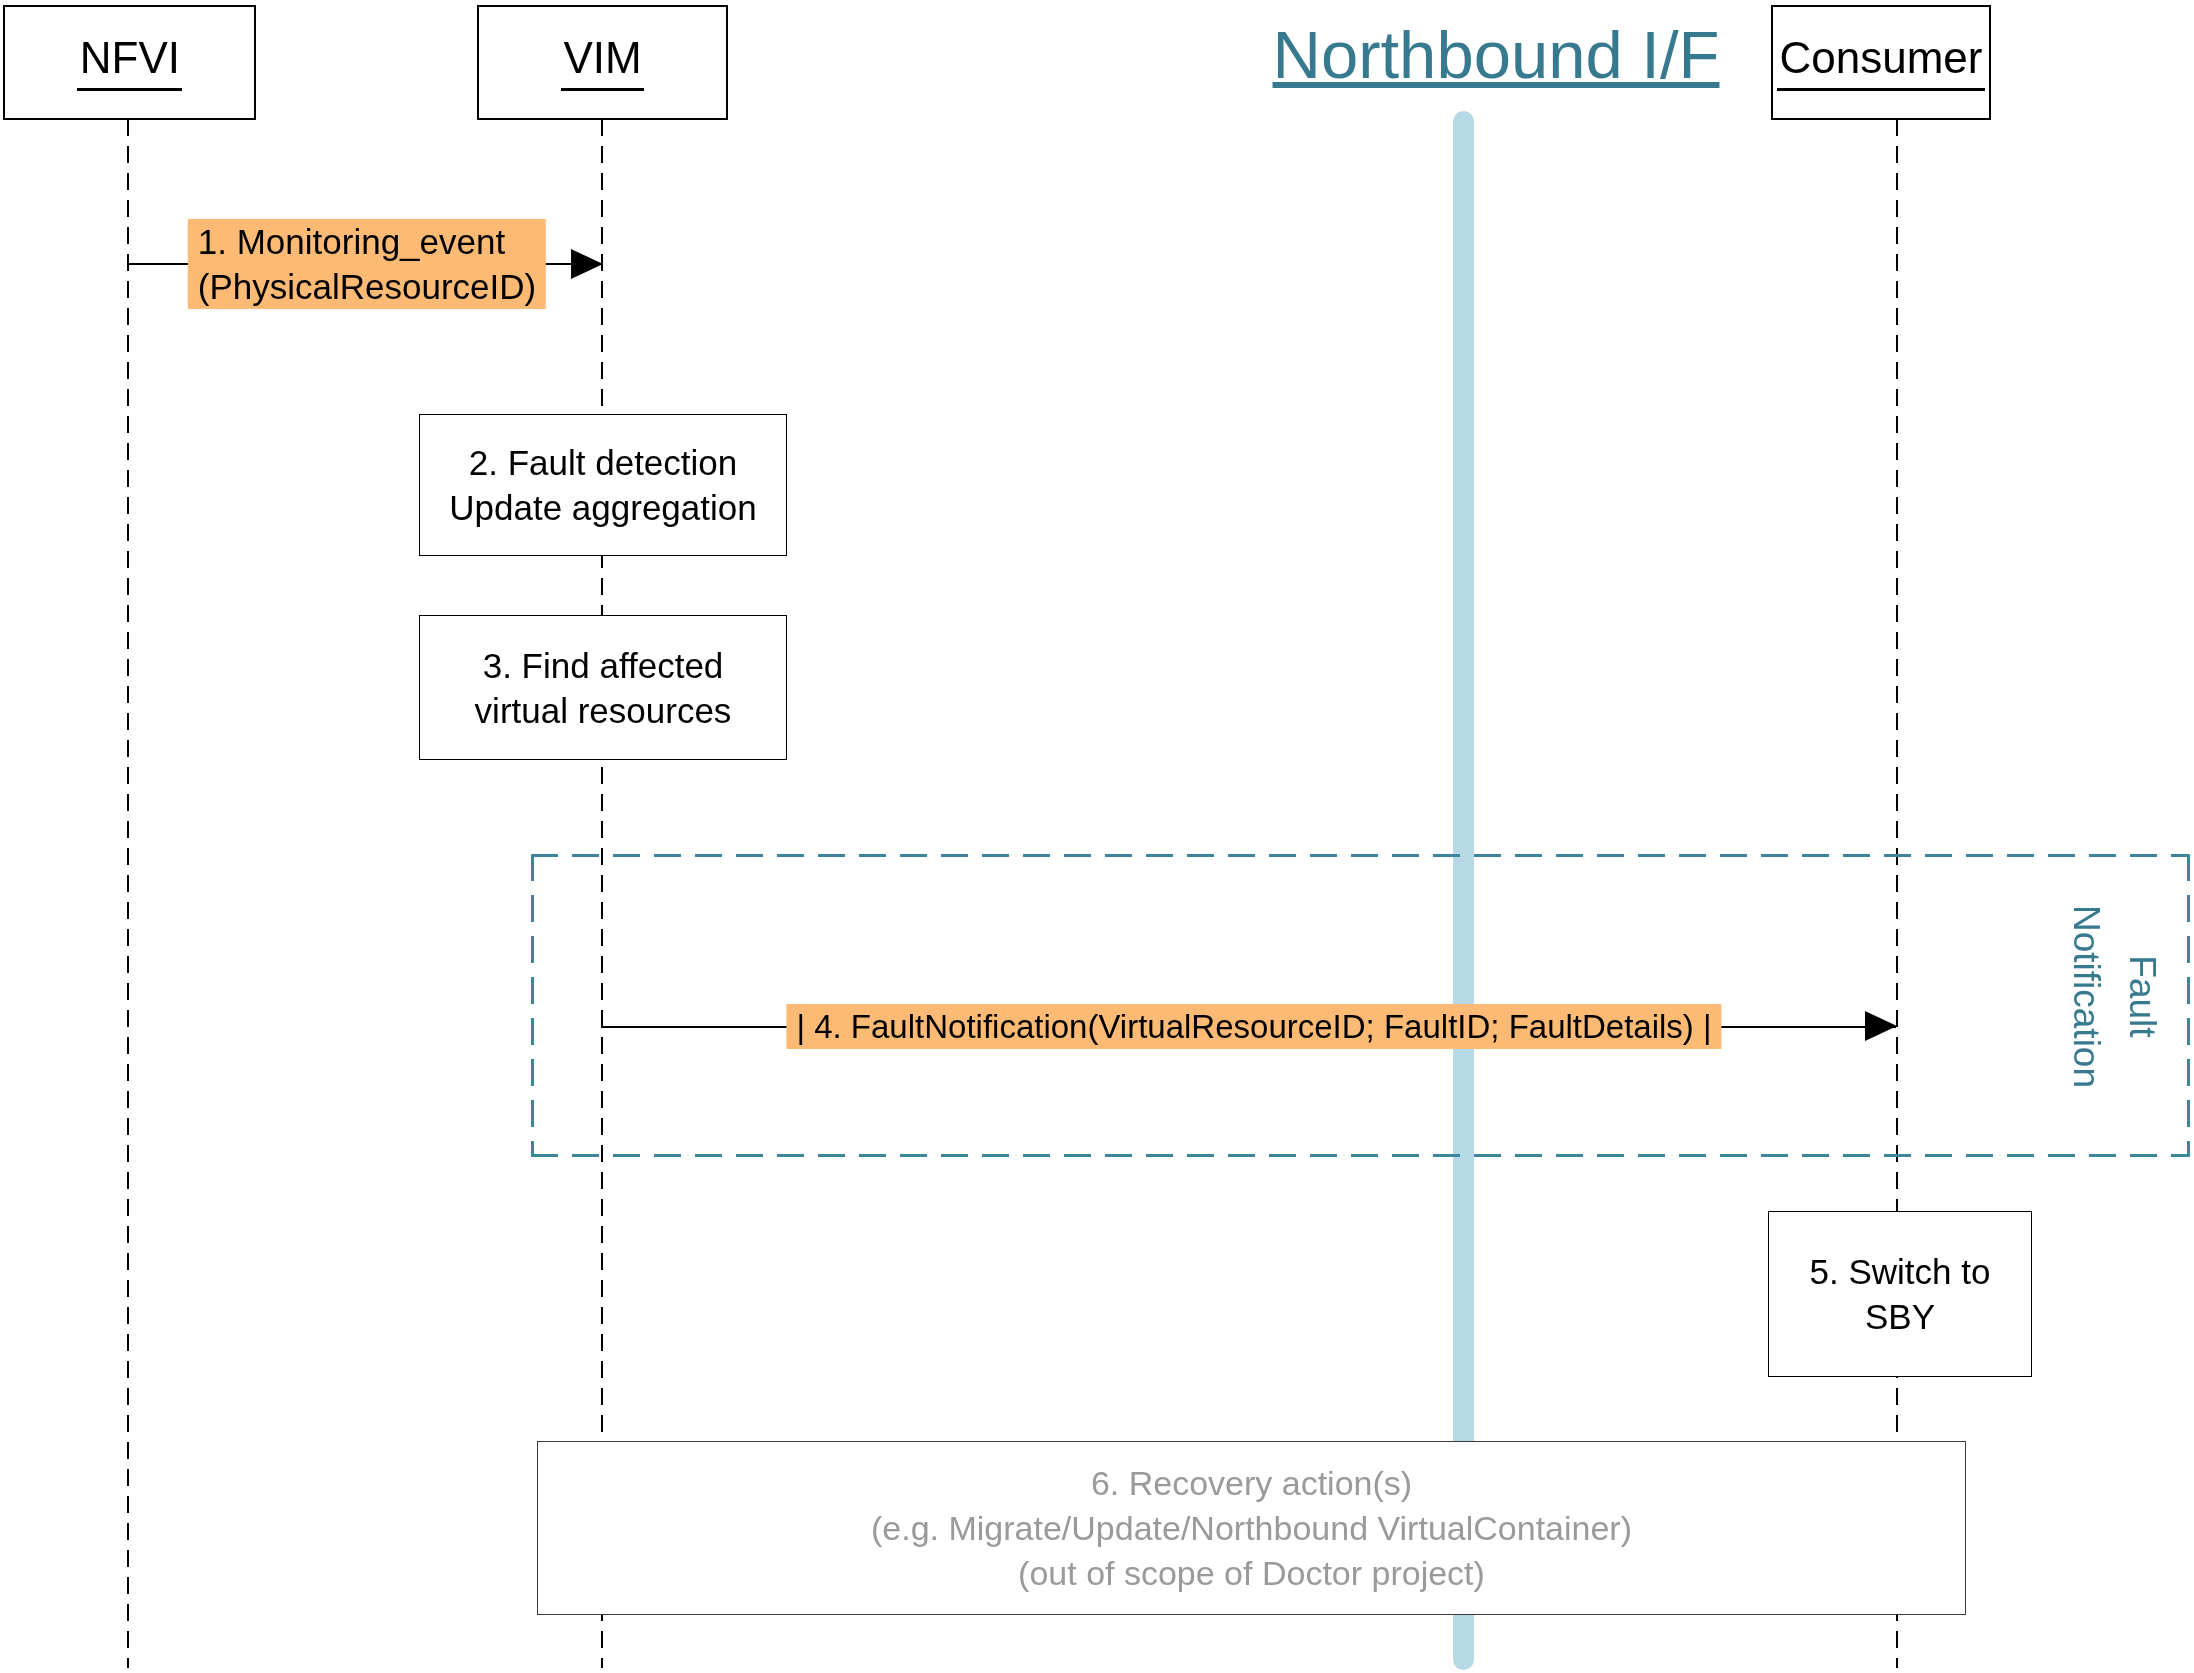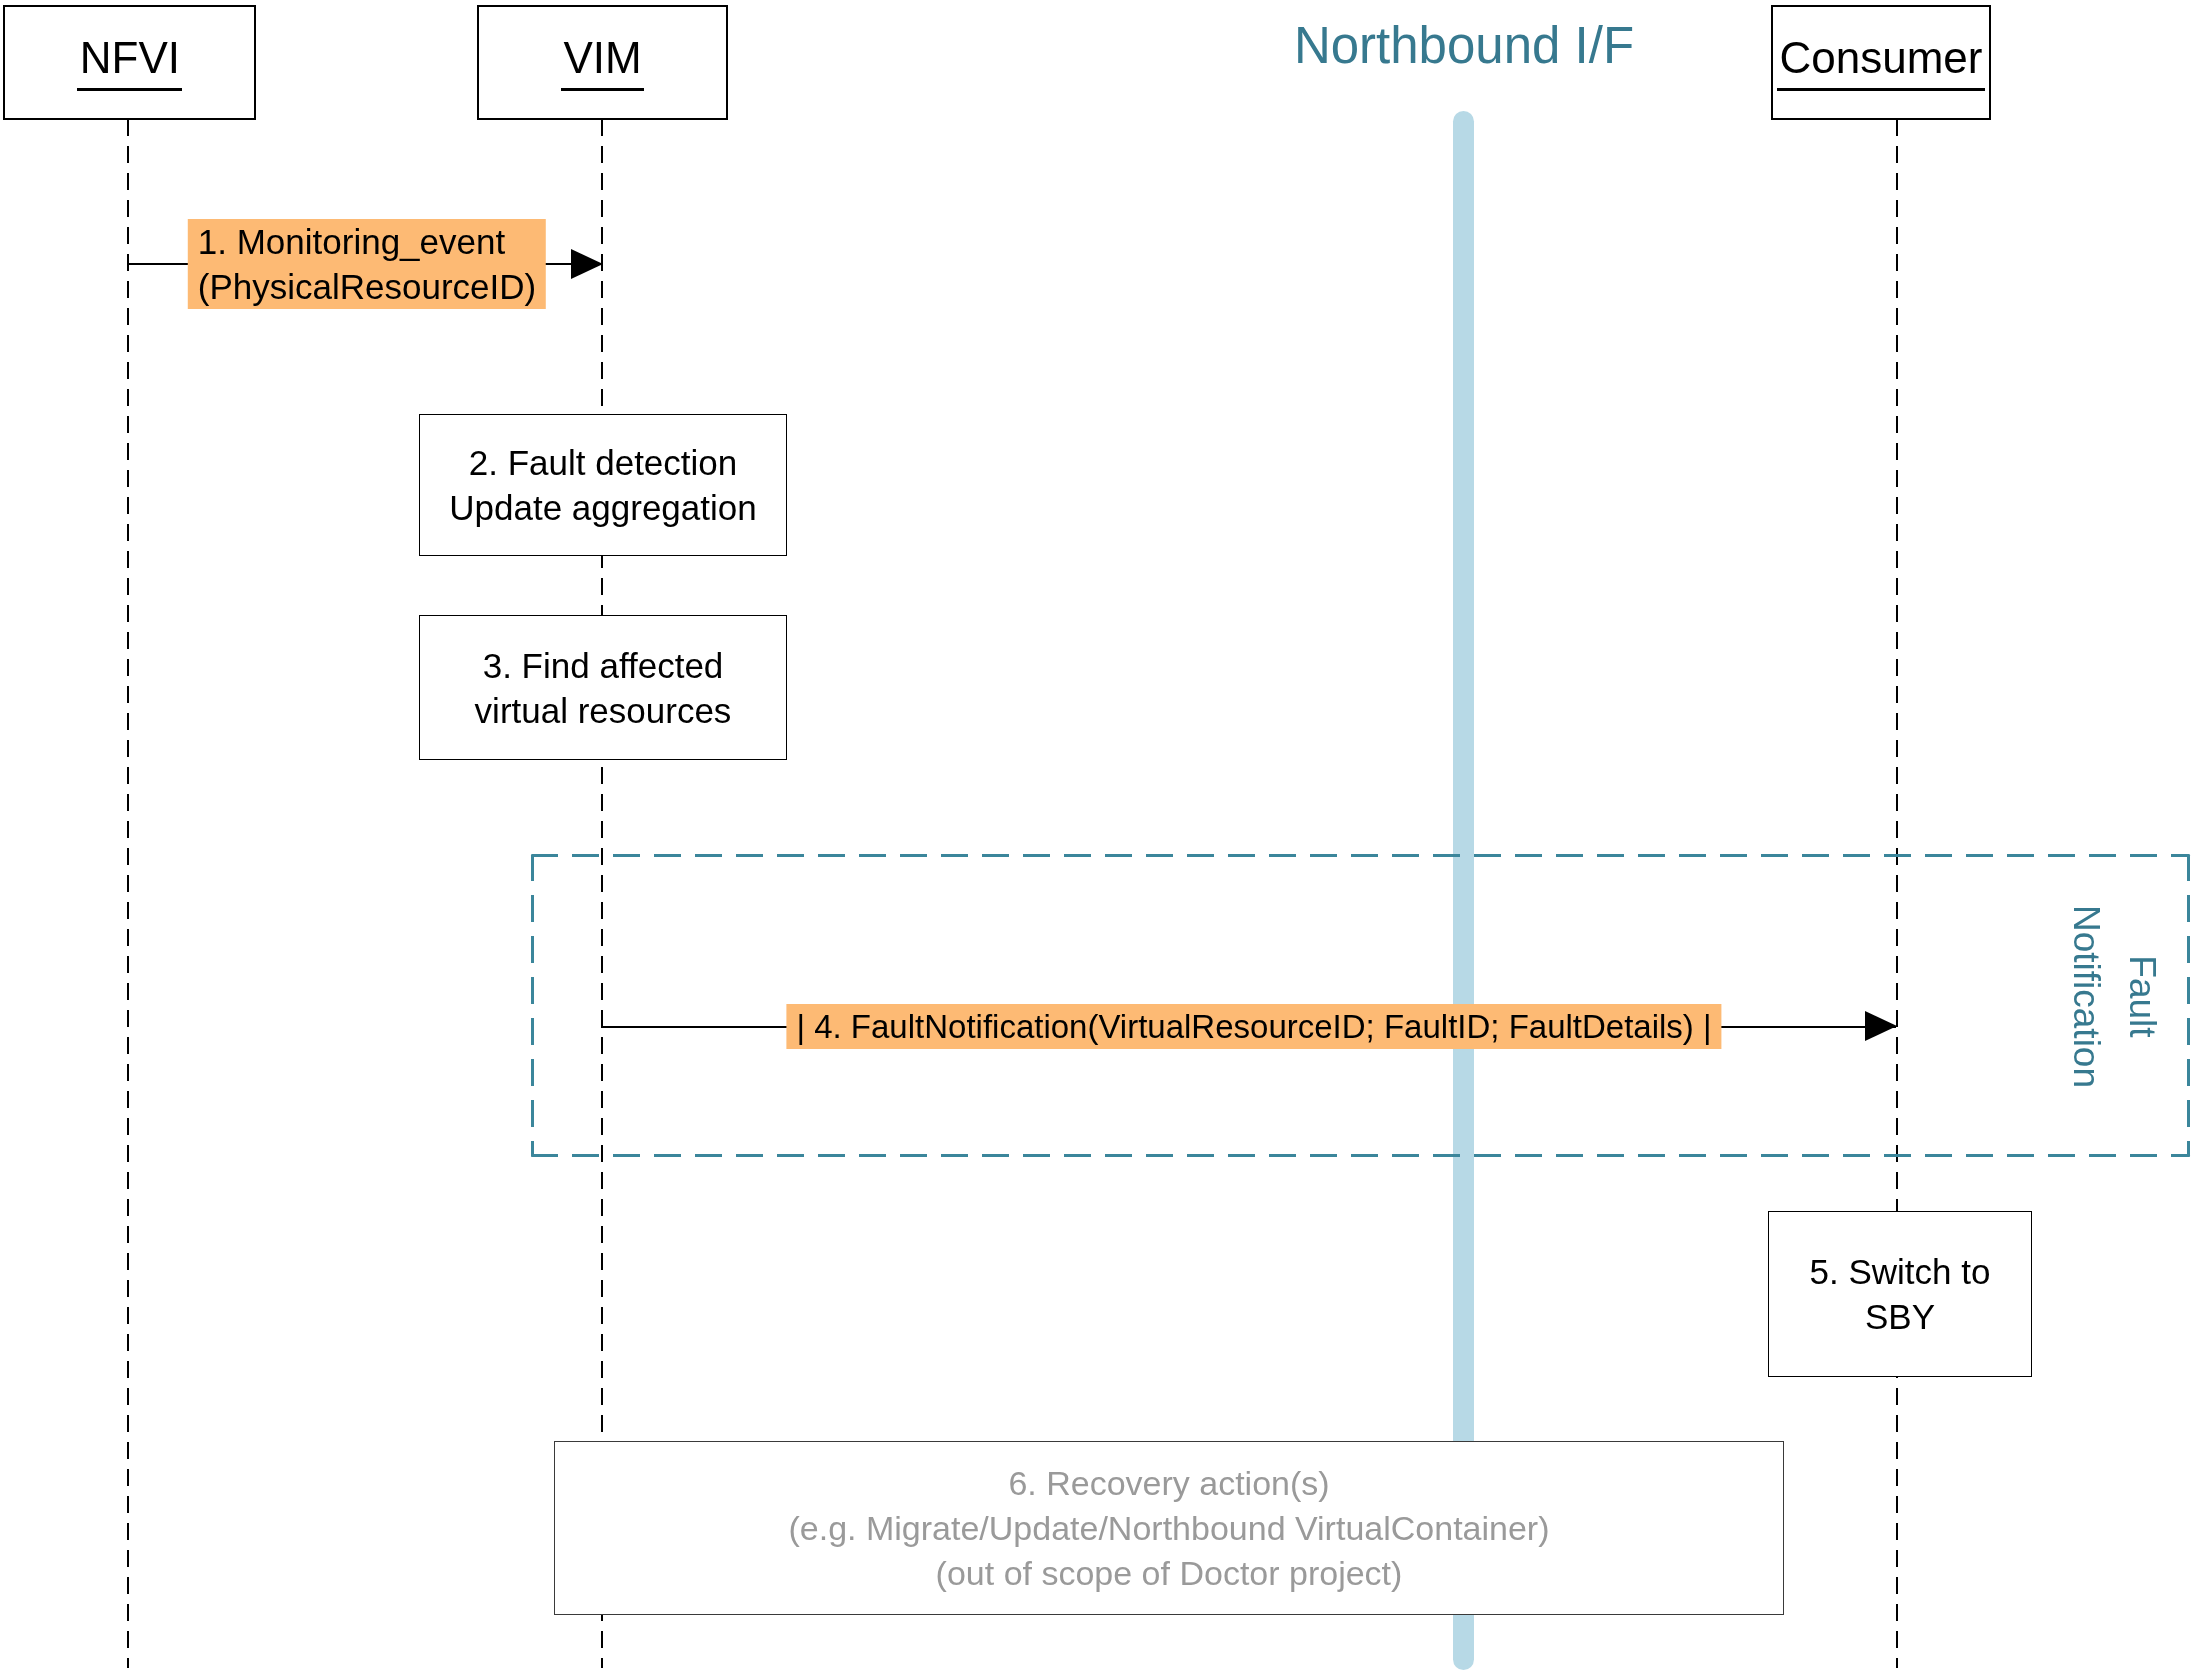--- a/index.html
+++ b/index.html
@@ -67,22 +67,22 @@
   .frame .h.bot{bottom:0;}
   .frame .v.left{left:0;}
   .frame .v.right{right:0;}
   .frame-label{
     position:absolute;left:1956px;top:940px;width:315px;height:113px;
     transform:rotate(90deg);z-index:3;
     color:var(--teal-text);font-size:37px;line-height:56px;text-align:center;
   }
   
   .nb-title{
-    position:absolute;left:1464px;top:15.8px;transform:translateX(-50%);
-    color:var(--teal-text);font-size:51px;white-space:nowrap;z-index:2;
+    position:absolute;left:1496px;top:15.8px;transform:translateX(-50%);
+    color:var(--teal-text);font-size:67px;white-space:nowrap;z-index:2;text-decoration:underline;
   }
 </style>
 </head>
 <body>
 
 <div class="canvas">
 
   <div class="nb-bar"></div>
 
   <div class="lifeline" style="left:127px"></div>
@@ -131,20 +131,20 @@
 
   <div class="mline" style="left:601px;top:1026px;width:1295px"></div>
   <div class="ahead" style="left:1865px;top:1011px"></div>
   <div class="mlabel small" style="left:1254px;top:1004px">| 4. FaultNotification(VirtualResourceID; FaultID; FaultDetails) |</div>
 
   <div class="abox" style="left:1768px;top:1211px;width:264px;height:166px">
     <div>5. Switch to</div>
     <div>SBY</div>
   </div>
 
-  <div class="abox gray" style="left:554px;top:1441px;width:1230px;height:174px">
+  <div class="abox gray" style="left:537px;top:1441px;width:1429px;height:174px">
     <div>6. Recovery action(s)</div>
     <div>(e.g. Migrate/Update/Northbound VirtualContainer)</div>
     <div>(out of scope of Doctor project)</div>
   </div>
 
 </div>
 
 
 </body></html>

